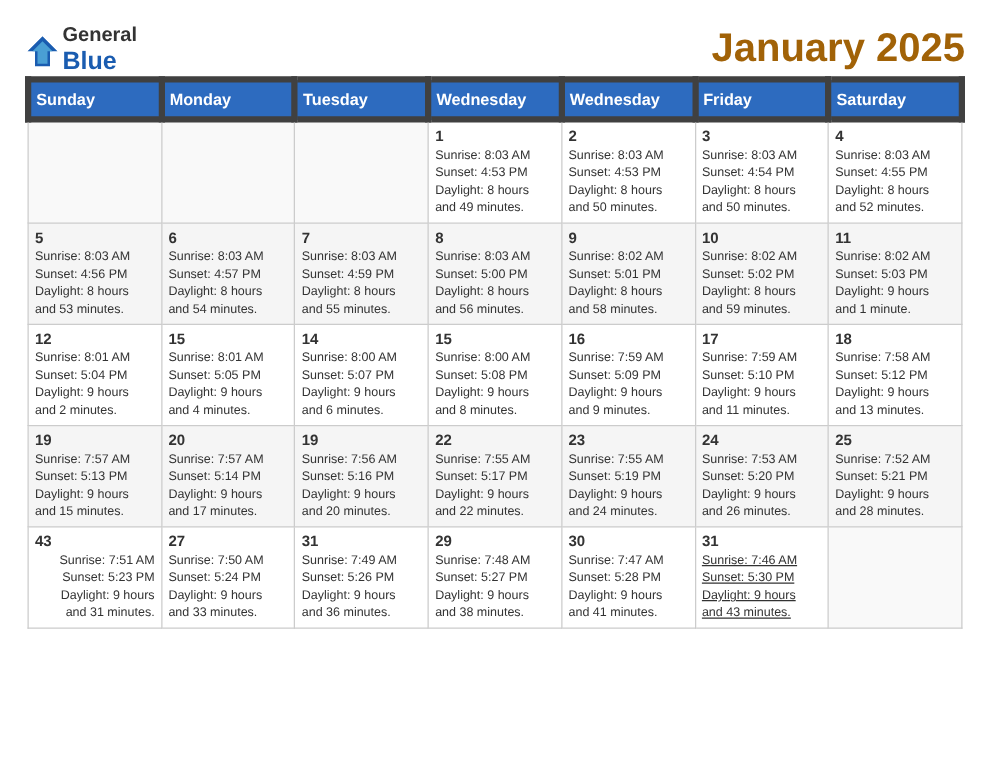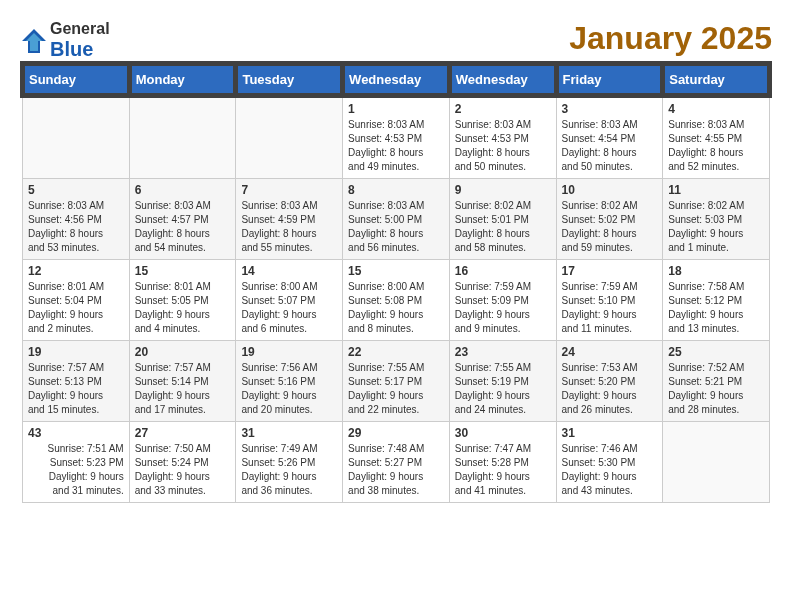--- a/index.html
+++ b/index.html
@@ -329,21 +329,21 @@
         </td>
         <td>
           <span class="day-number">30</span>
           <div class="day-info" style="white-space: pre-line;">Sunrise: 7:47 AM
 Sunset: 5:28 PM
 Daylight: 9 hours
 and 41 minutes.</div>
         </td>
         <td>
           <span class="day-number">31</span>
-          <div class="day-info" style="white-space: pre-line;">Sunrise: 7:46 AM
+          <div class="day-info" style="white-space: pre-line; text-decoration: underline;">Sunrise: 7:46 AM
 Sunset: 5:30 PM
 Daylight: 9 hours
 and 43 minutes.</div>
         </td>
         <td class="empty-cell"></td>
       </tr>
     </tbody>
 </table>
 
 </body></html>

